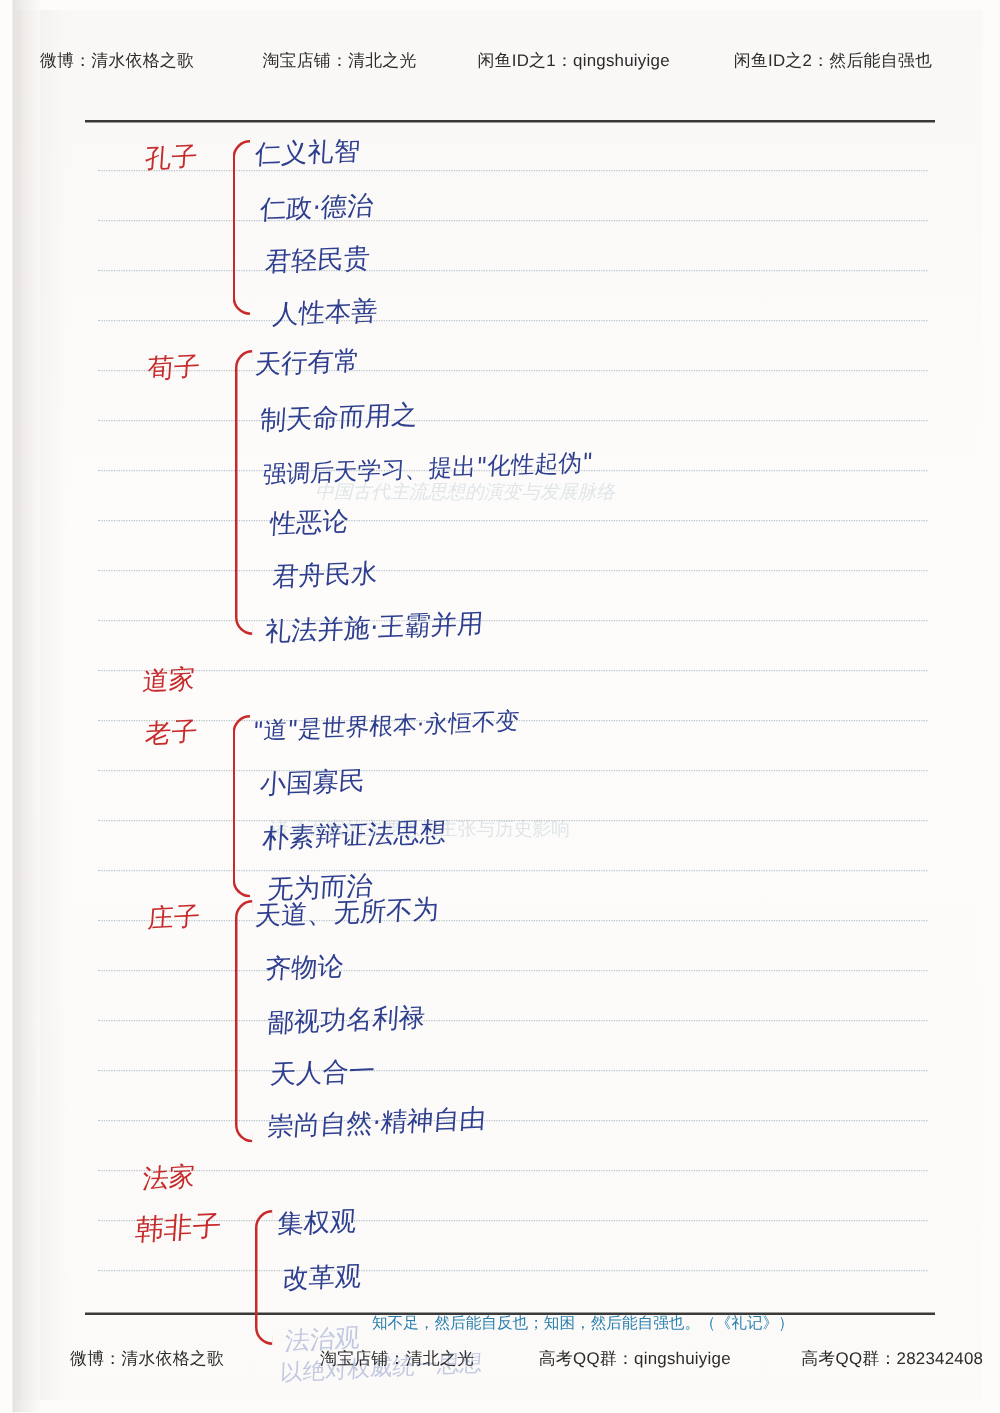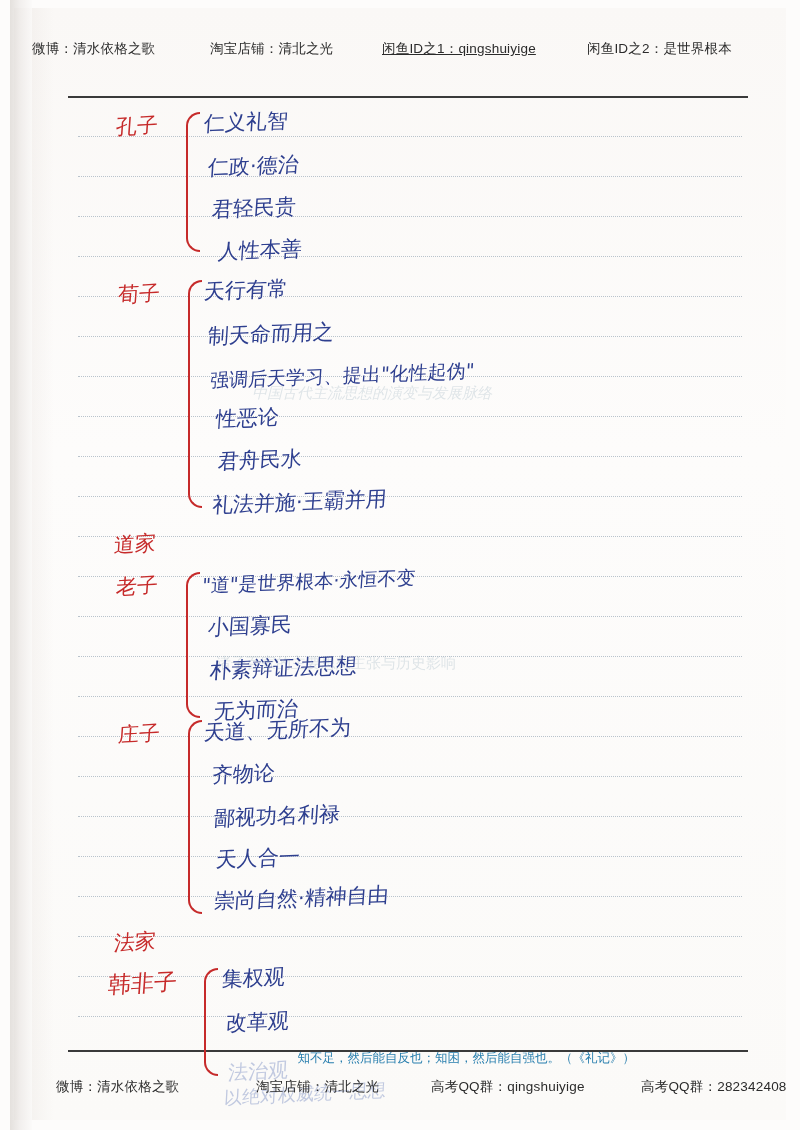--- a/index.html
+++ b/index.html
@@ -46,21 +46,21 @@
     display: flex;
     font-size: 13.5px;
     color: #2b2b2b;
     letter-spacing: .2px;
   }
   .wm-top { top: 40px; padding-left: 32px; }
   .wm-bottom { top: 1078px; padding-left: 56px; }
   .wm-row span { white-space: nowrap; }
   .wm-top .s1 { width: 178px; }
   .wm-top .s2 { width: 172px; }
-  .wm-top .s3 { width: 205px; text-decoration: underline; }
+  .wm-top .s3 { width: 205px; }
   .wm-bottom .s1 { width: 200px; }
   .wm-bottom .s2 { width: 175px; }
   .wm-bottom .s3 { width: 210px; }
 
   
   .sheet {
     position: absolute;
     left: 36px;
     top: 88px;
     width: 728px;
@@ -144,21 +144,21 @@
 <body>
 
 <div class="page">
   <div class="paper-tint"></div>
   <div class="left-edge"></div>
 
   <div class="wm-row wm-top">
     <span class="s1">微博：清水依格之歌</span>
     <span class="s2">淘宝店铺：清北之光</span>
     <span class="s3">闲鱼ID之1：qingshuiyige</span>
-    <span class="s4">闲鱼ID之2：是世界根本</span>
+    <span class="s4">闲鱼ID之2：然后能自强也</span>
   </div>
 
   <div class="sheet">
     <div class="rule-top"></div>
     <div class="rule-bottom"></div>
 
     <div class="dotline" style="top:48px"></div>
     <div class="dotline" style="top:88px"></div>
     <div class="dotline" style="top:128px"></div>
     <div class="dotline" style="top:168px"></div>

